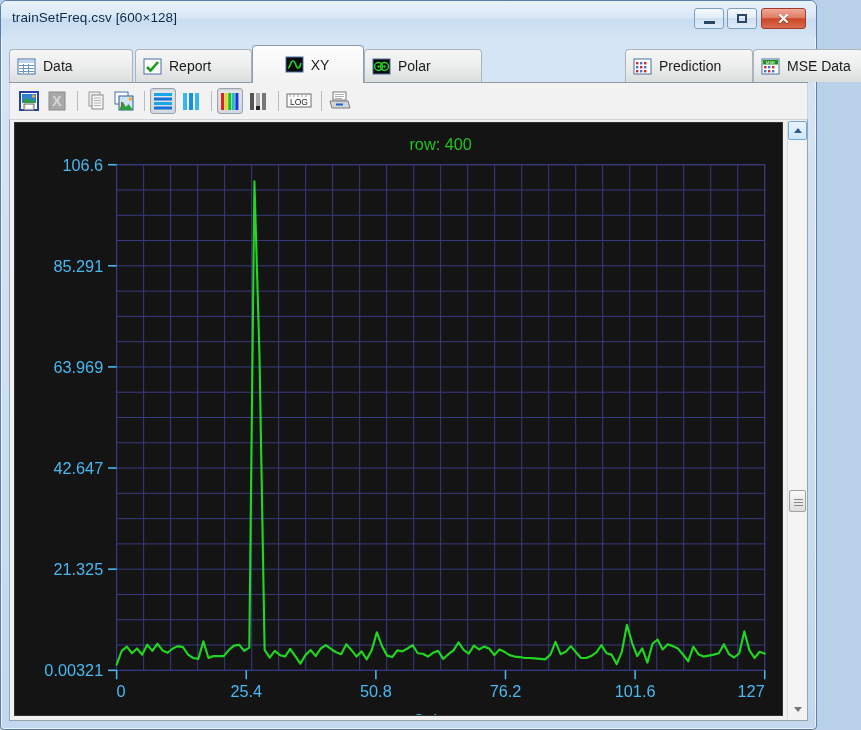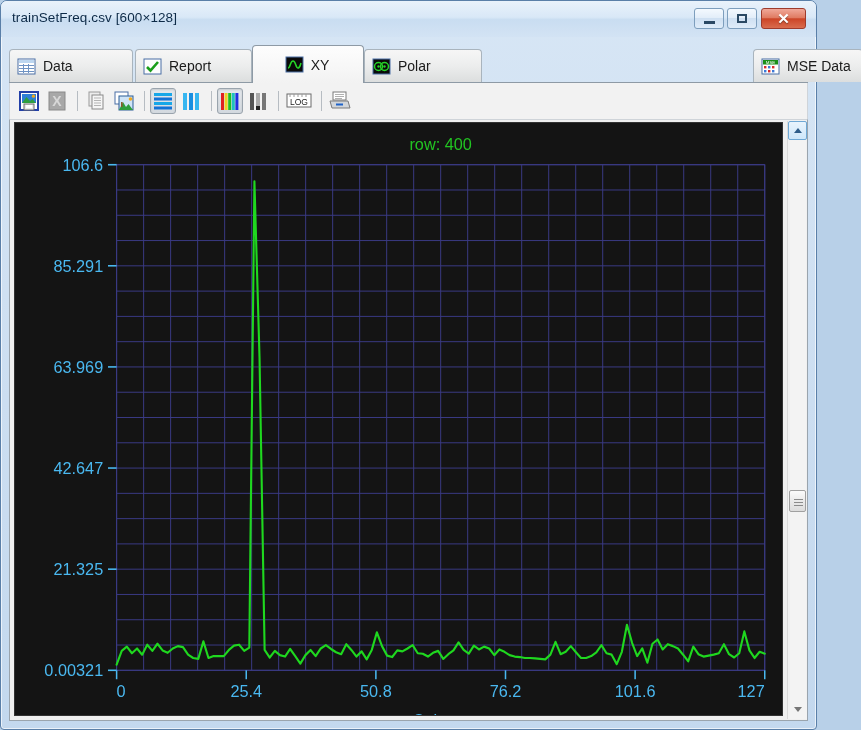--- a/index.html
+++ b/index.html
@@ -247,20 +247,39 @@
           <circle cx="6.5" cy="8.5" r="4" fill="none" stroke="#27d427" stroke-width="1.5"></circle>
           <circle cx="12.5" cy="8.5" r="4" fill="none" stroke="#27d427" stroke-width="1.5"></circle>
           <circle cx="6.5" cy="8.5" r="1.2" fill="#27d427"></circle>
           <circle cx="12.5" cy="8.5" r="1.2" fill="#27d427"></circle>
         </svg>
       </div>
       <div class="tab-label">Polar</div>
     </div>
 
 
+    <div class="tab" style="left:616px; width:128px;">
+      <div class="tab-icon">
+        <svg width="19" height="17" viewBox="0 0 19 17">
+          <rect x="1" y="1" width="17" height="15" fill="#ffffff" stroke="#4a6fa5"></rect>
+          <g>
+            <rect x="3" y="4" width="2.4" height="2.4" fill="#d62b2b"></rect>
+              <rect x="7" y="4" width="2.4" height="2.4" fill="#3c78d8"></rect>
+              <rect x="11" y="4" width="2.4" height="2.4" fill="#d62b2b"></rect>
+            <rect x="3" y="8" width="2.4" height="2.4" fill="#3c78d8"></rect>
+              <rect x="7" y="8" width="2.4" height="2.4" fill="#d62b2b"></rect>
+              <rect x="11" y="8" width="2.4" height="2.4" fill="#3c78d8"></rect>
+            <rect x="3" y="12" width="2.4" height="2.4" fill="#d62b2b"></rect>
+              <rect x="7" y="12" width="2.4" height="2.4" fill="#3c78d8"></rect>
+              <rect x="11" y="12" width="2.4" height="2.4" fill="#d62b2b"></rect>
+          </g>
+        </svg>
+      </div>
+      <div class="tab-label">Prediction</div>
+    </div>
 
     <div class="tab" style="left:744px; width:110px;">
       <div class="tab-icon">
         <svg width="19" height="17" viewBox="0 0 19 17">
           <rect x="1" y="1" width="17" height="15" fill="#ffffff" stroke="#4a6fa5"></rect>
           <rect x="2" y="2" width="15" height="4.5" fill="#1a8f1a"></rect>
           <text x="9.5" y="6" font-size="4.4" fill="#ffffff" text-anchor="middle" font-family="Liberation Sans, sans-serif">MSE</text>
           <g>
             <rect x="3" y="8" width="2.4" height="2.4" fill="#d62b2b"></rect>
               <rect x="7" y="8" width="2.4" height="2.4" fill="#3c78d8"></rect>

